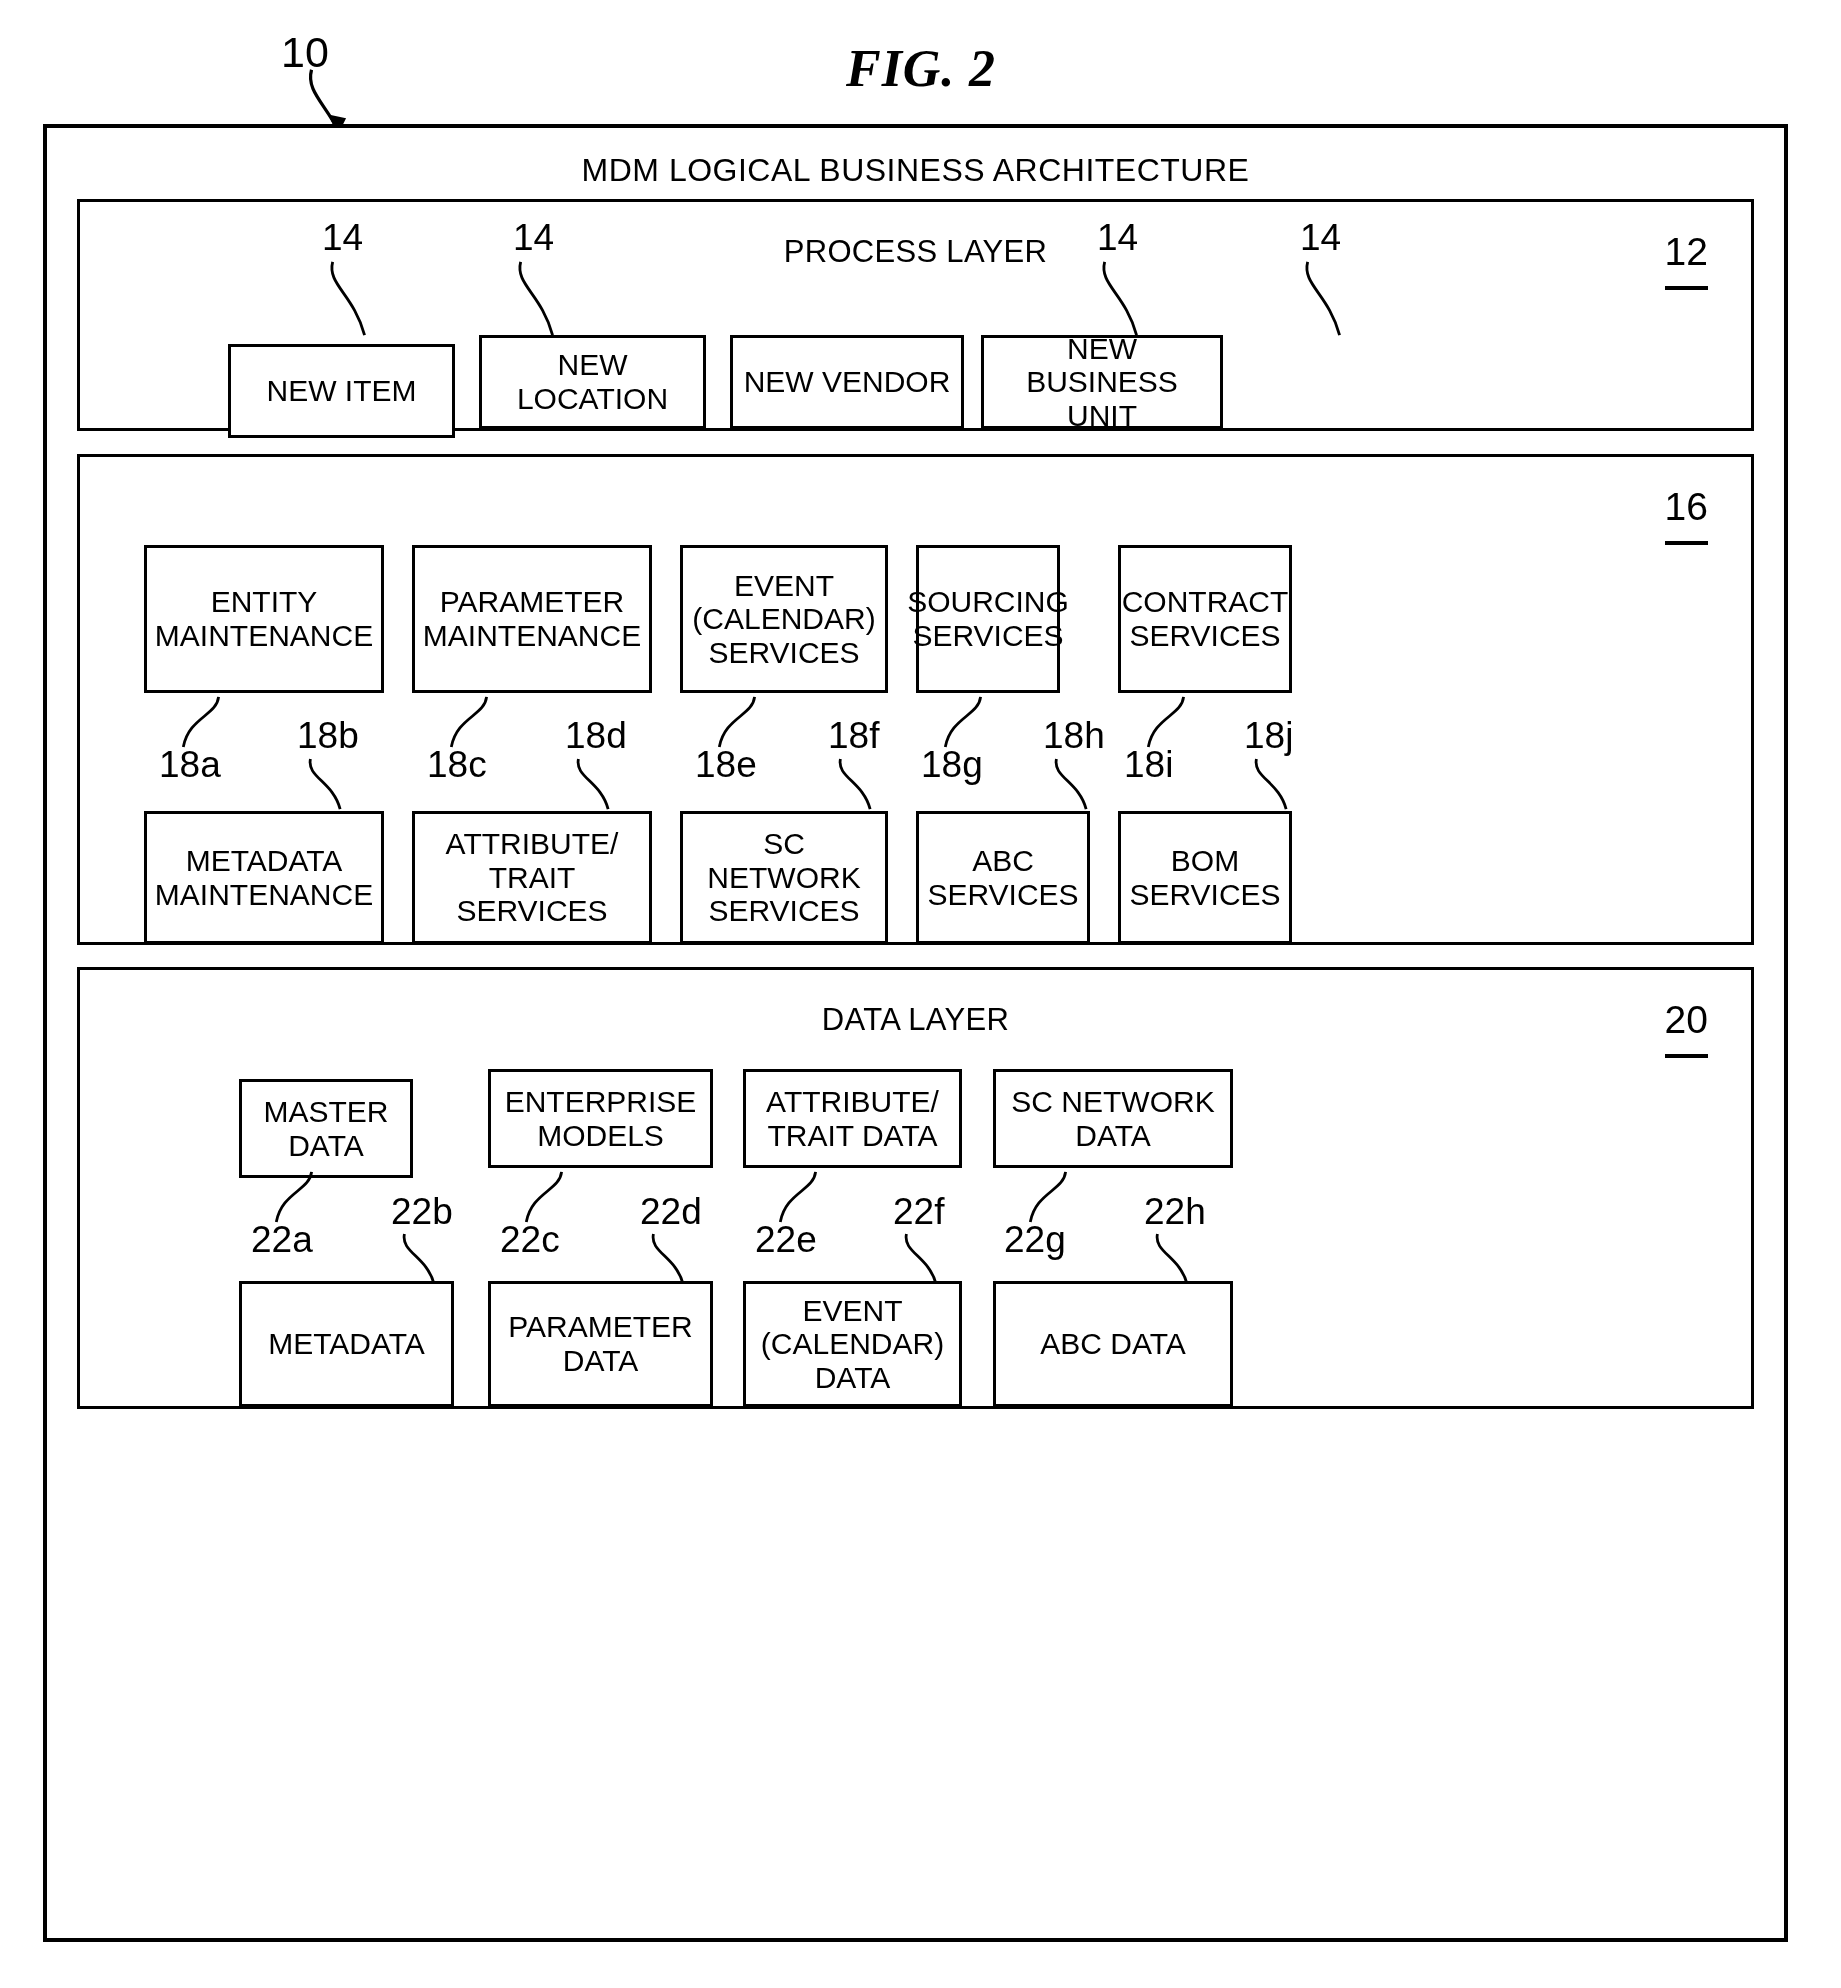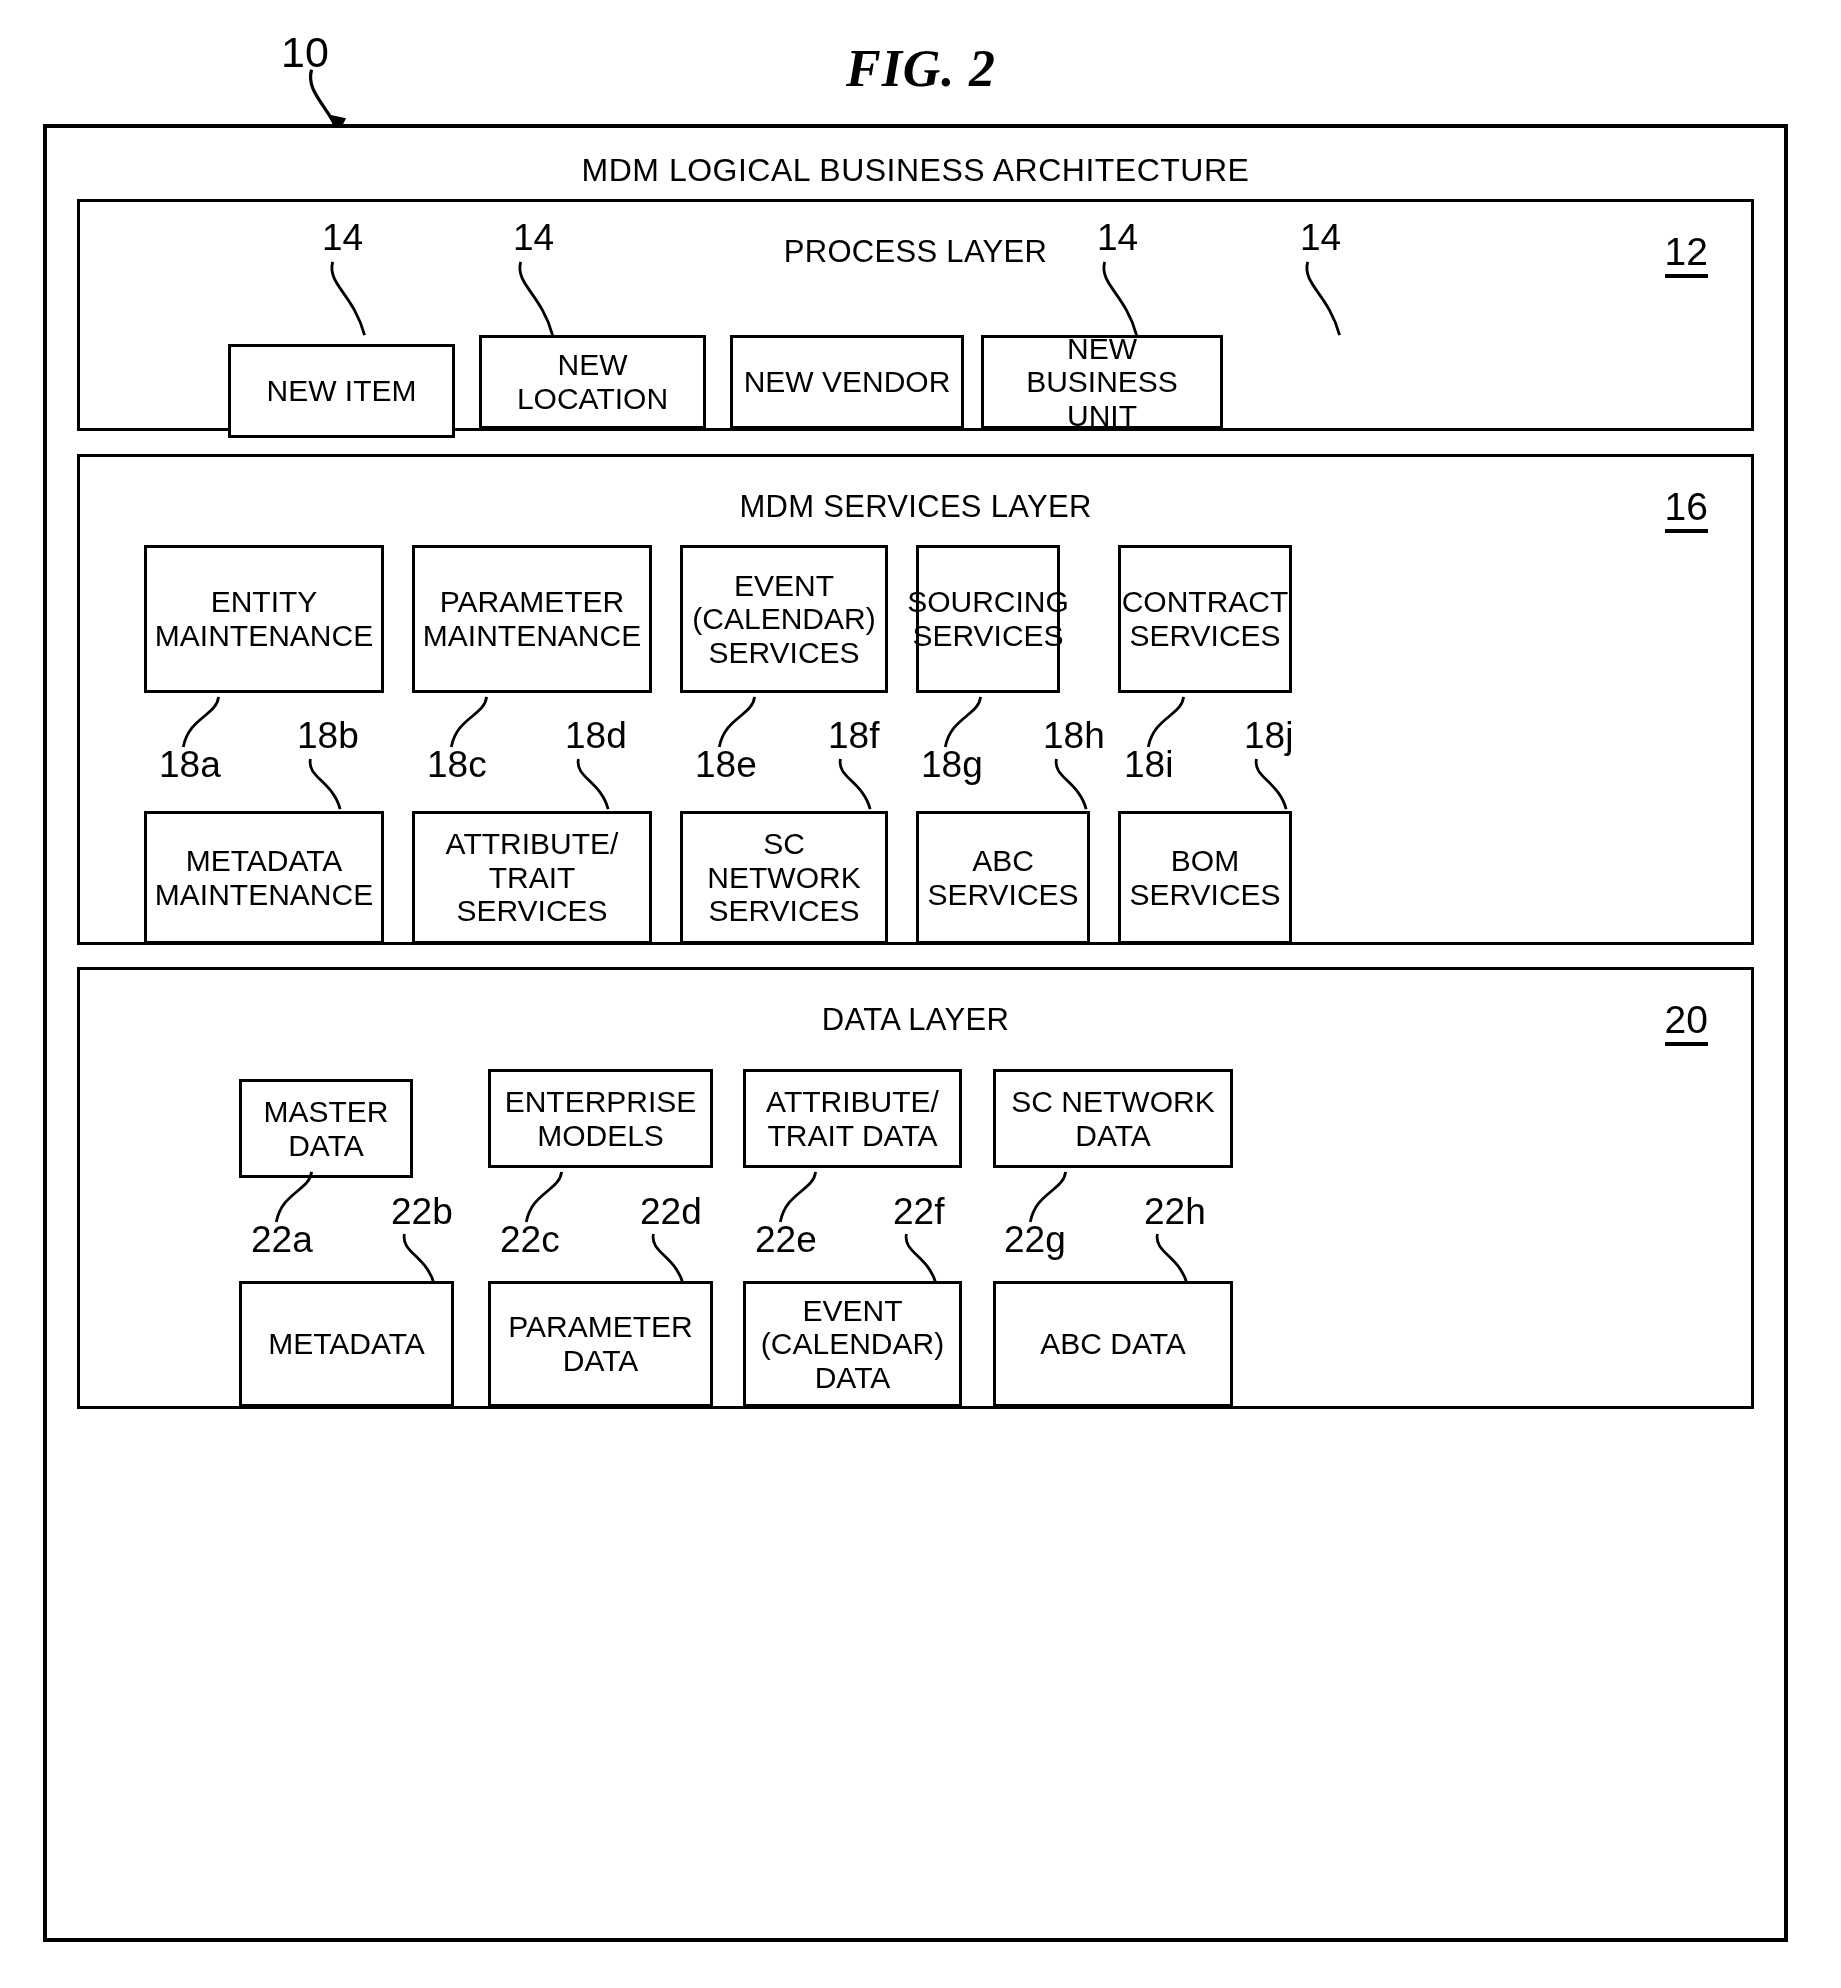--- a/index.html
+++ b/index.html
@@ -82,21 +82,21 @@
     text-align: center;
     font-size: 31px;
     letter-spacing: 0.3px;
   }
   .layer-ref {
     position: absolute;
     right: 43px;
     top: 30px;
     font-size: 39px;
     border-bottom: 4.7px solid #000;
-    padding-bottom: 3px;
+    padding-bottom: 15px;
     line-height: 1;
   }
 
   #process-layer { left: 30px;  top: 71px;   width: 1677px; height: 232px; }
   #services-layer { left: 30px; top: 326px;  width: 1677px; height: 491px; }
   #data-layer    { left: 30px;  top: 839px;  width: 1677px; height: 442px; }
 
   
   .box {
     position: absolute;
@@ -166,21 +166,20 @@
 
     <div class="box" style="left:148px;  top:142px; width:227px; height:94px;">NEW ITEM</div>
     <div class="box" style="left:399px;  top:133px; width:227px; height:94px;">NEW
 LOCATION</div>
     <div class="box" style="left:650px;  top:133px; width:234px; height:94px;">NEW VENDOR</div>
     <div class="box" style="left:901px;  top:133px; width:242px; height:94px;">NEW BUSINESS
 UNIT</div>
   </div>
 
   <div class="layer" id="services-layer">
-    <div class="layer-title">MDM SERVICES LAYER</div>
     <div class="layer-ref">16</div>
 
     <div class="box" style="left:64px;  top:88px; width:240px; height:148px;">ENTITY
 MAINTENANCE</div>
     <div class="box" style="left:332px; top:88px; width:240px; height:148px;">PARAMETER
 MAINTENANCE</div>
     <div class="box" style="left:600px; top:88px; width:208px; height:148px;">EVENT
 (CALENDAR)
 SERVICES</div>
     <div class="box" style="left:836px; top:88px; width:144px; height:148px;">SOURCING

